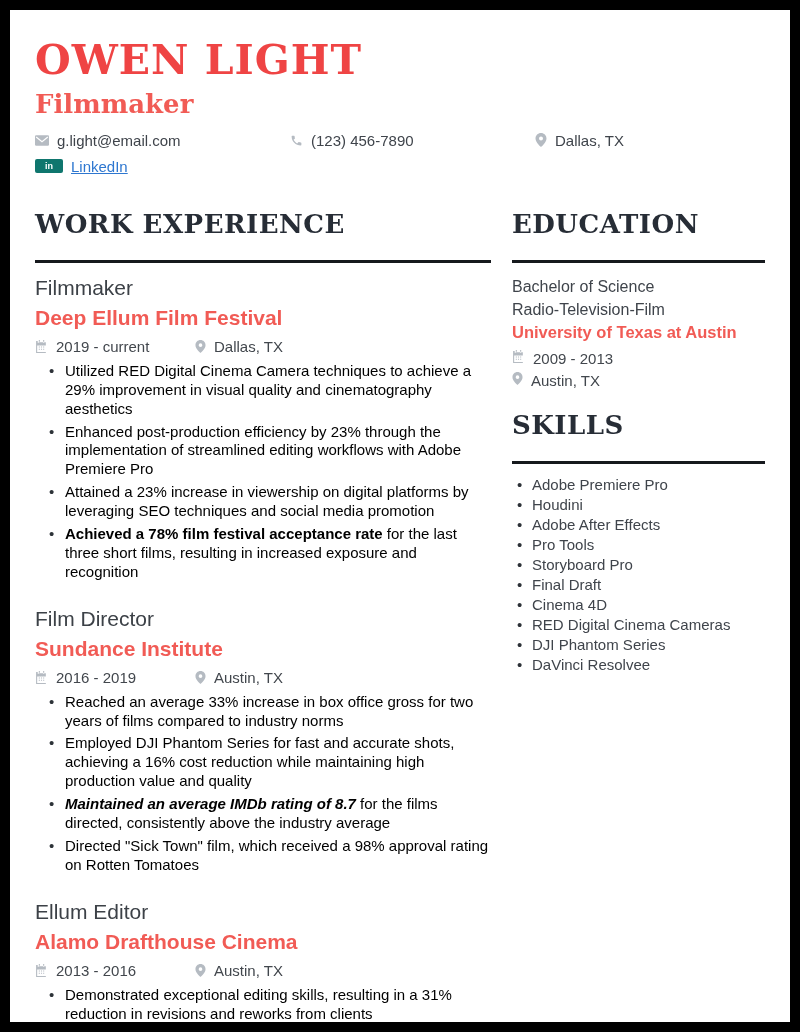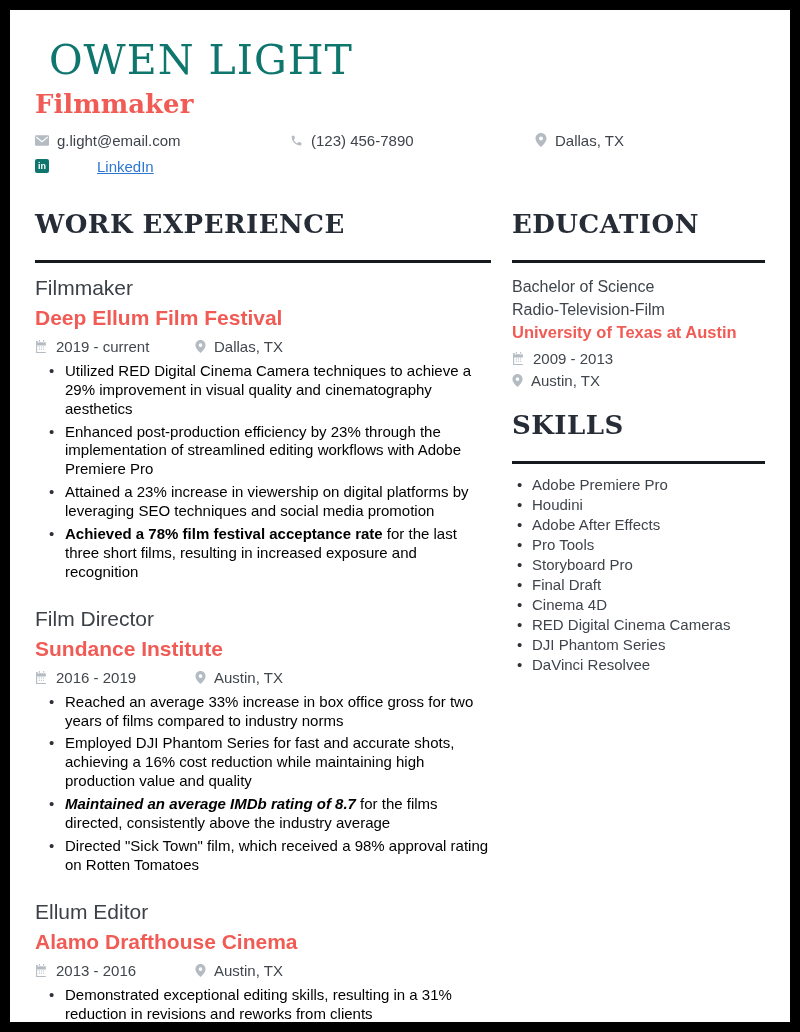--- a/index.html
+++ b/index.html
@@ -5,41 +5,41 @@
   html,body { margin:0; padding:0; background:#ffffff; }
   .page {
     width:800px; height:1032px; box-sizing:border-box;
     border:10px solid #000000; background:#ffffff;
     padding:30px 25px 20px 25px;
     font-family:"Liberation Sans", sans-serif;
     color:#45494f; overflow:hidden;
   }
   
   .name {
-    font-family:"DejaVu Serif", serif; font-weight:400;
-    font-size:41px; line-height:1.02; color:#0f766e; letter-spacing:1px;margin-left:14px;
+    font-family:"DejaVu Serif", serif; font-weight:700;
+    font-size:41px; line-height:1.02; color:#ef4444; letter-spacing:1px;
   }
   .job-headline {
     font-family:"DejaVu Serif", serif; font-weight:700;
     font-size:26px; color:#f15b55; margin-top:7px;
   }
   .contact {
     margin-top:13px; display:grid;
     grid-template-columns:255px 245px 1fr; row-gap:9px;
     font-size:15px; color:#3f444b;
   }
   .contact-item { display:flex; align-items:center; gap:8px; }
   .icon { display:inline-flex; flex:0 0 auto; align-items:center; justify-content:center; }
   .icon svg { display:block; }
   .li-badge {
-    width:14px; height:14px; background:#0f766e; border-radius:2px;
+    width:28px; height:14px; background:#0f766e; border-radius:2px;
     color:#ffffff; font-size:9px; font-weight:700; line-height:14px;
     text-align:center; display:inline-block;
   }
-  .linkedin-link { color:#2e77d0; text-decoration:underline; cursor:pointer;margin-left:40px; }
+  .linkedin-link { color:#2e77d0; text-decoration:underline; cursor:pointer; }
   
   .columns { display:grid; grid-template-columns:456px 1fr; column-gap:21px; margin-top:35px; }
   .section-heading {
     font-family:"DejaVu Serif", serif; font-weight:700;
     font-size:26px; letter-spacing:0.5px; color:#272d36; line-height:1.08;
     border-bottom:3px solid #16191d; padding-bottom:22px;
   }
   
   .job { margin-top:13px; }
   .job + .job { margin-top:25px; }
@@ -53,21 +53,21 @@
     position:relative; padding-left:30px; font-size:15px;
     line-height:1.26; margin-bottom:4px; color:#000000;
   }
   ul.bullets li::before { content:"\2022"; position:absolute; left:14px; color:#2d3238; }
   .seg-b  { font-weight:700; }
   .seg-bi { font-weight:700; font-style:italic; }
   
   .edu-body { margin-top:12px; }
   .edu-line { font-size:16px; line-height:1.45; color:#3f444b; }
   .edu-school { font-size:16.5px; font-weight:700; color:#f15b55; line-height:1.45; }
-  .edu-meta { display:flex; align-items:center; gap:8px; margin-top:5px; font-size:15px; color:#42474d; }
+  .edu-meta { display:flex; align-items:flex-start; gap:8px; margin-top:5px; font-size:15px; color:#42474d; }
   .skills-block { margin-top:22px; }
   ul.skills { list-style:none; margin:11px 0 0 0; padding:0; }
   ul.skills li { position:relative; padding-left:20px; font-size:15px; line-height:20px; color:#3f444b; }
   ul.skills li::before { content:"\2022"; position:absolute; left:5px; color:#2d3238; }
 </style>
 </head>
 <body>
 
 <div class="page">
 

